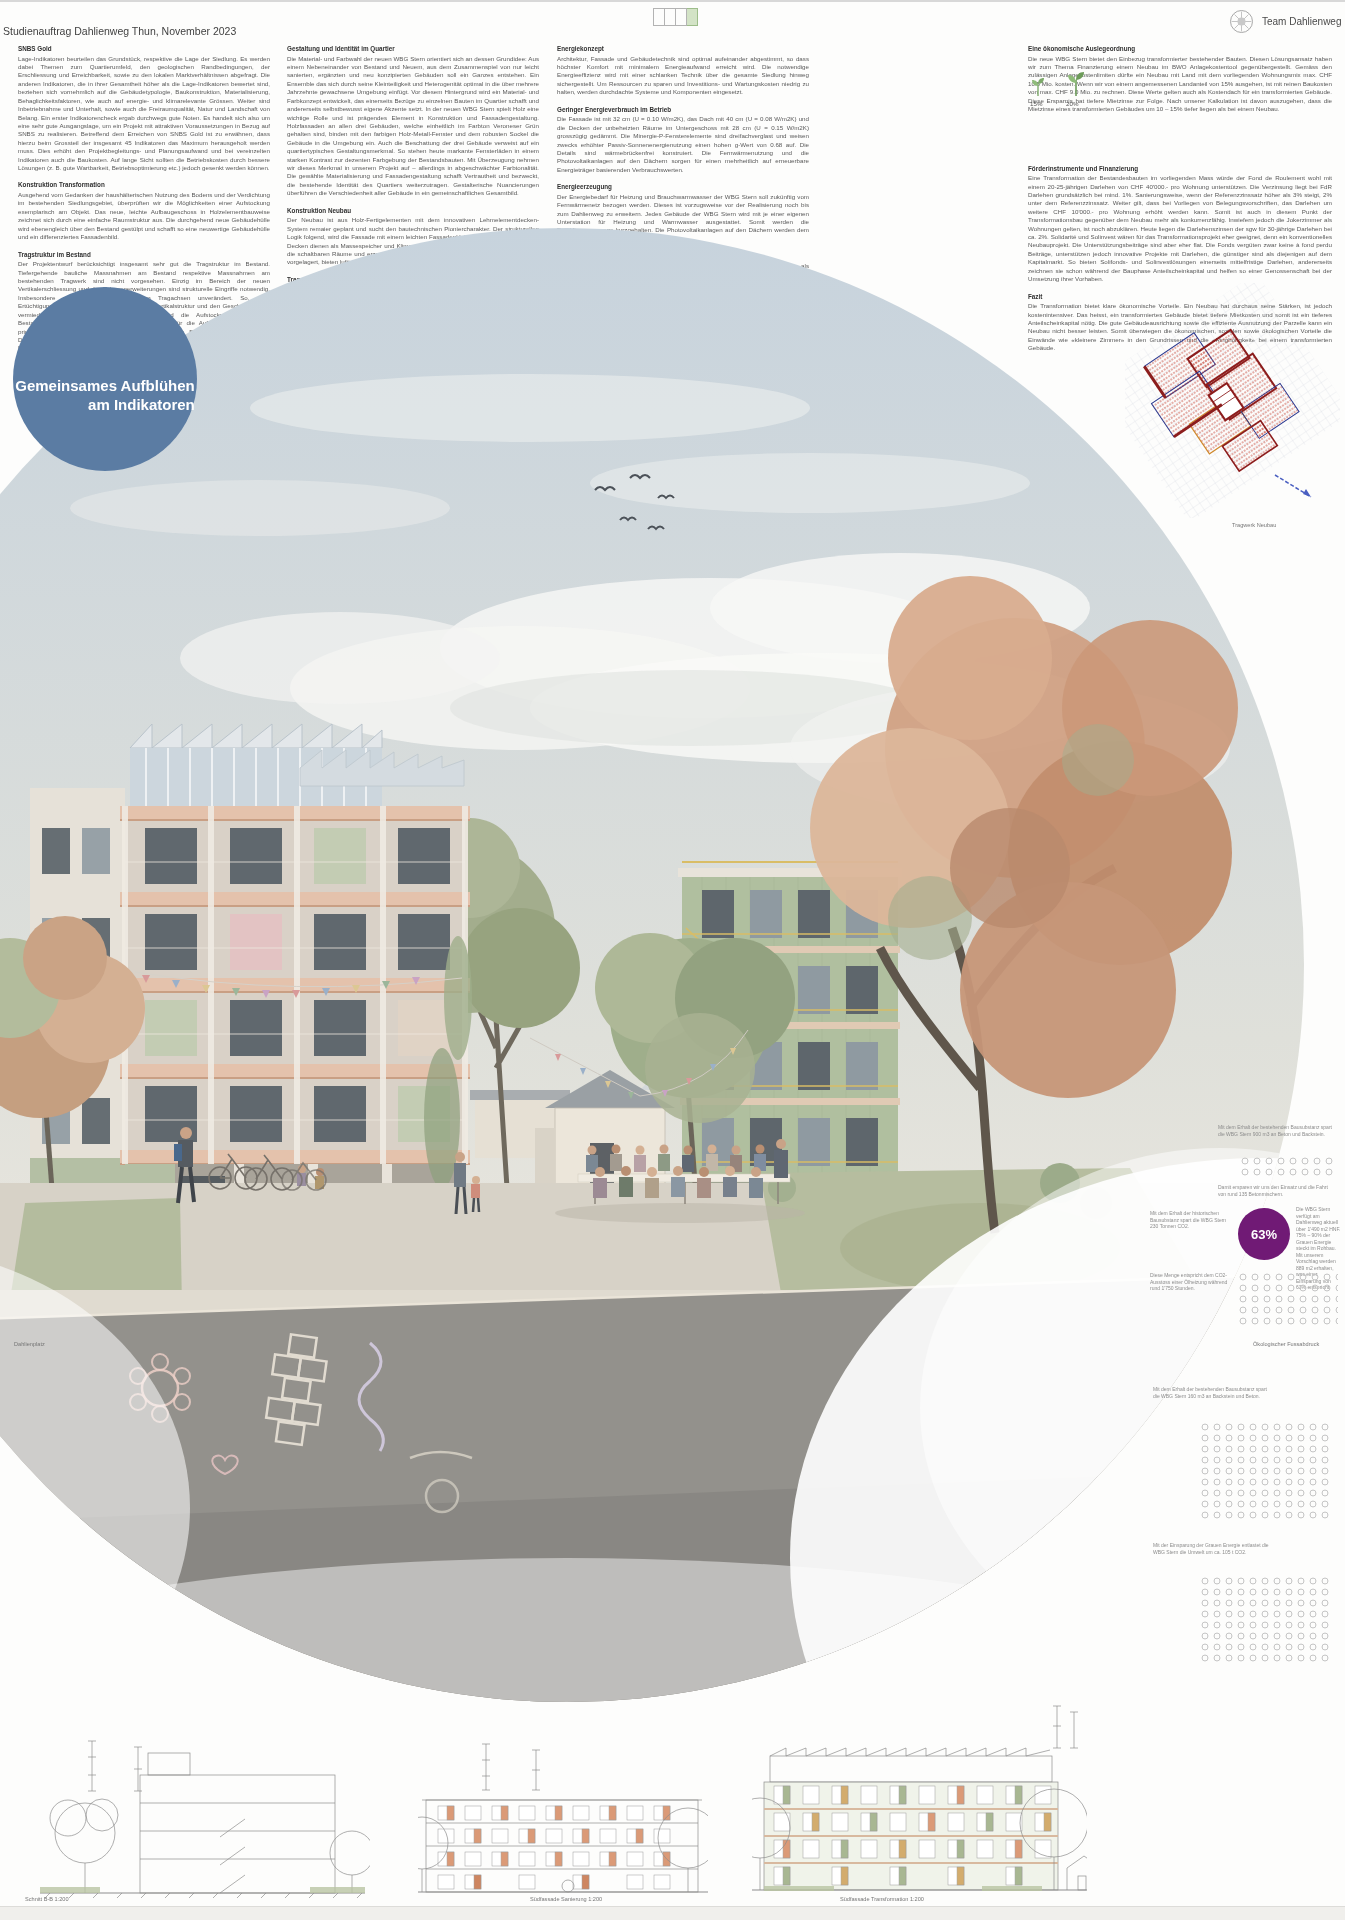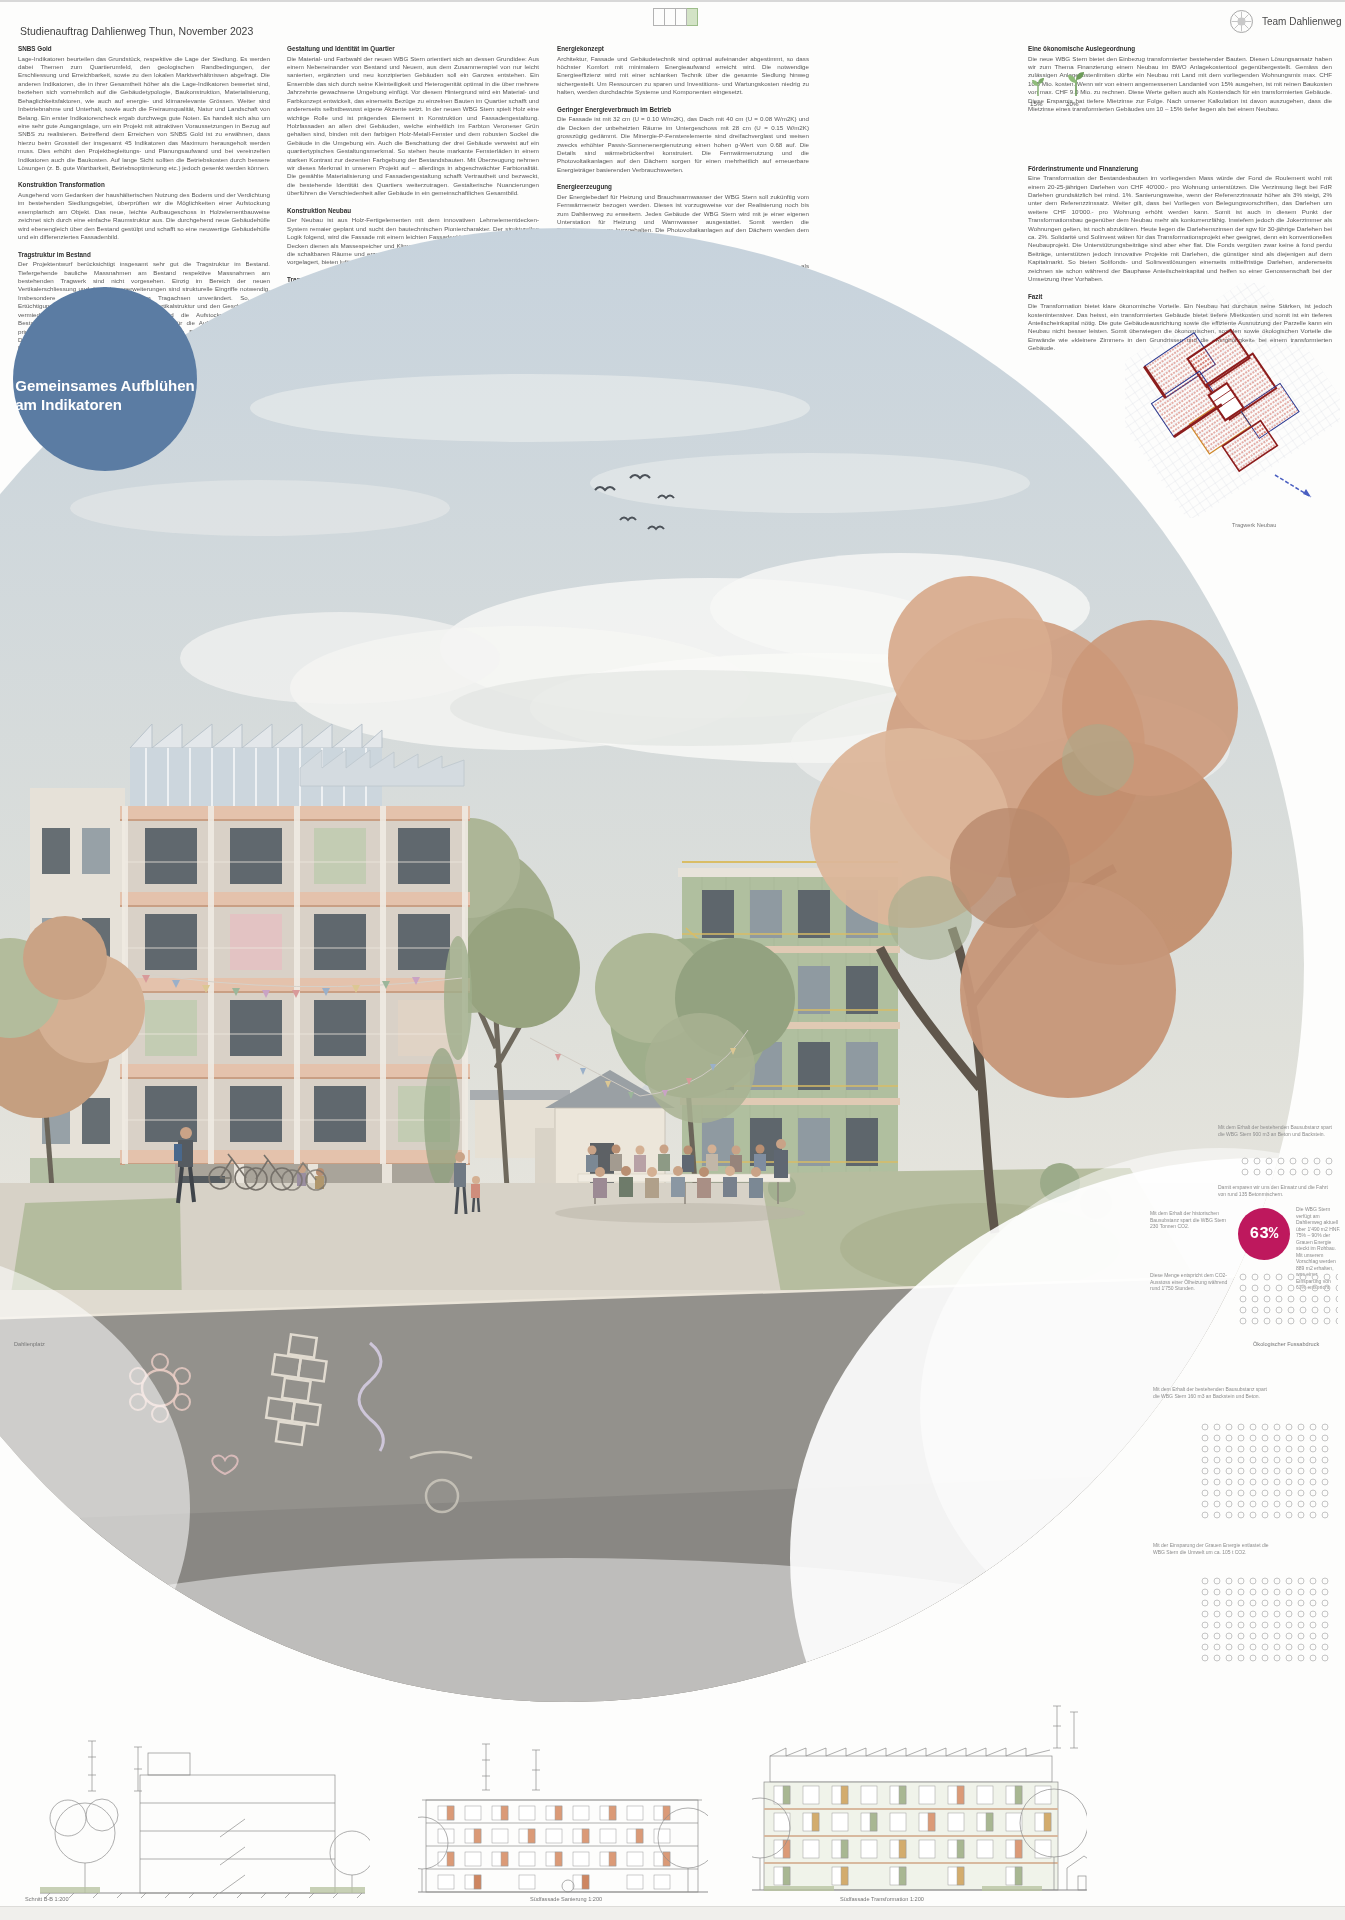--- a/index.html
+++ b/index.html
@@ -9,44 +9,44 @@
   .hdr{position:absolute;top:25px;font-size:10.5px;color:#3f3f3f;}
   .col{position:absolute;top:45px;font-size:6.2px;line-height:1.36;color:#585858;text-align:justify;}
   .col h4{margin:0 0 1px 0;font-size:6.3px;color:#2f2f2f;}
   .col .sec{margin-bottom:9px;}
   .legend{position:absolute;left:653px;top:8px;display:flex;}
   .legend span{width:10px;height:16px;border:1px solid #b3b3b3;border-left:none;}
   .legend span:first-child{border-left:1px solid #b3b3b3;}
   .legend span.on{background:#d3e3c6;border-color:#9dbd8a;}
   .team{position:absolute;left:1228px;top:8px;display:flex;align-items:center;gap:7px;font-size:10px;color:#4a4a4a;}
   .badge{position:absolute;left:13px;top:287px;width:184px;height:184px;border-radius:50%;
-         display:flex;align-items:center;justify-content:center;text-align:left;z-index:6;}
+         display:flex;align-items:center;justify-content:center;text-align:right;z-index:6;}
   .badge div{color:#fff;font-weight:bold;font-size:15px;line-height:1.28;transform:translateY(16px);}
   .circle-wrap{position:absolute;left:-170px;top:228px;width:1474px;height:1474px;border-radius:50%;
                overflow:hidden;z-index:2;}
   .circle-wrap svg{display:block;width:100%;height:100%;}
   .plan{position:absolute;left:1125px;top:283px;width:215px;height:235px;z-index:4;}
   .smallcap{position:absolute;font-size:5.6px;color:#767676;z-index:7;}
   .eco-t{position:absolute;font-size:5px;line-height:1.3;color:#8c8c8c;z-index:7;}
   .icongrid{position:absolute;z-index:7;
     background-image:radial-gradient(circle at 5px 5px,rgba(0,0,0,0) 2.4px,#c6c6c6 2.6px,#c6c6c6 3.4px,rgba(0,0,0,0) 3.6px);
     background-size:12px 11px;}
-  .ecostat{position:absolute;width:52px;height:52px;border-radius:50%;background:#be185d;color:#fff;
-    font-weight:bold;font-size:16px;display:flex;align-items:center;justify-content:center;z-index:7;font-family:Liberation Mono, monospace;}
+  .ecostat{position:absolute;width:52px;height:52px;border-radius:50%;background:#701a75;color:#fff;
+    font-weight:bold;font-size:13px;display:flex;align-items:center;justify-content:center;z-index:7;}
   .minipct{position:absolute;font-size:6.2px;color:#555;z-index:3;}
   .draw{position:absolute;z-index:3;}
   .footband{position:absolute;left:0;top:1906px;width:100%;height:14px;background:#f0efec;border-top:1px solid #dddcd9;}
 </style>
 </head>
 <body>
 
 <div id="poster">
   <div class="topline"></div>
 
-  <div class="hdr" style="left:20px;">Studienauftrag Dahlienweg Thun, November 2023</div>
+  <div class="hdr" style="left:3px;">Studienauftrag Dahlienweg Thun, November 2023</div>
 
   <div class="legend">
     <span></span>
       <span></span>
       <span></span>
       <span class="on"></span>
   </div>
 
   <div class="team">
     <svg width="27" height="27" viewBox="0 0 27 27">

